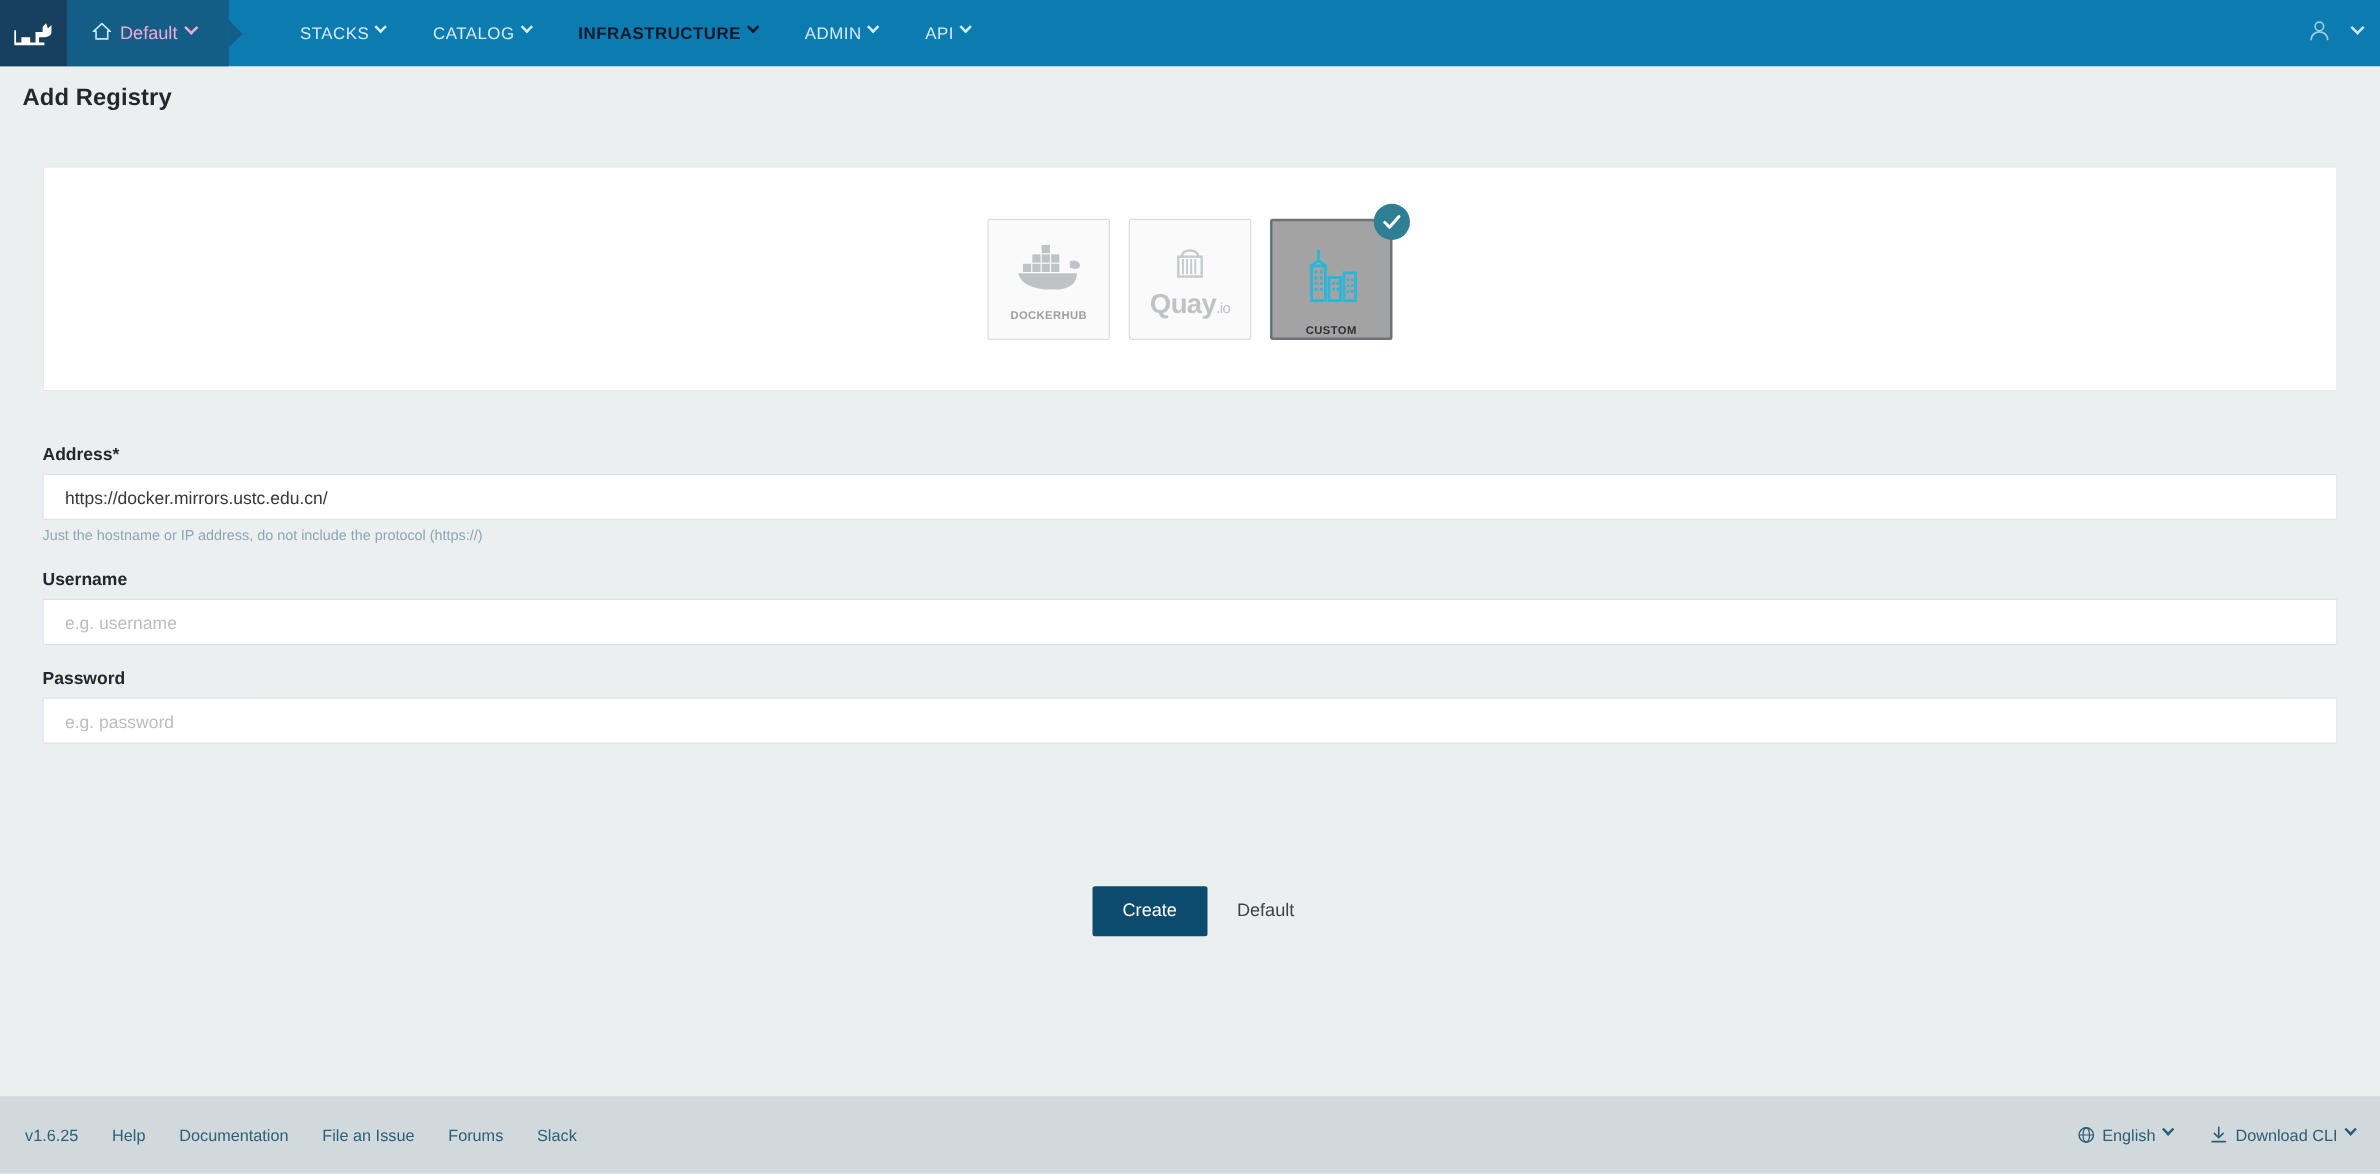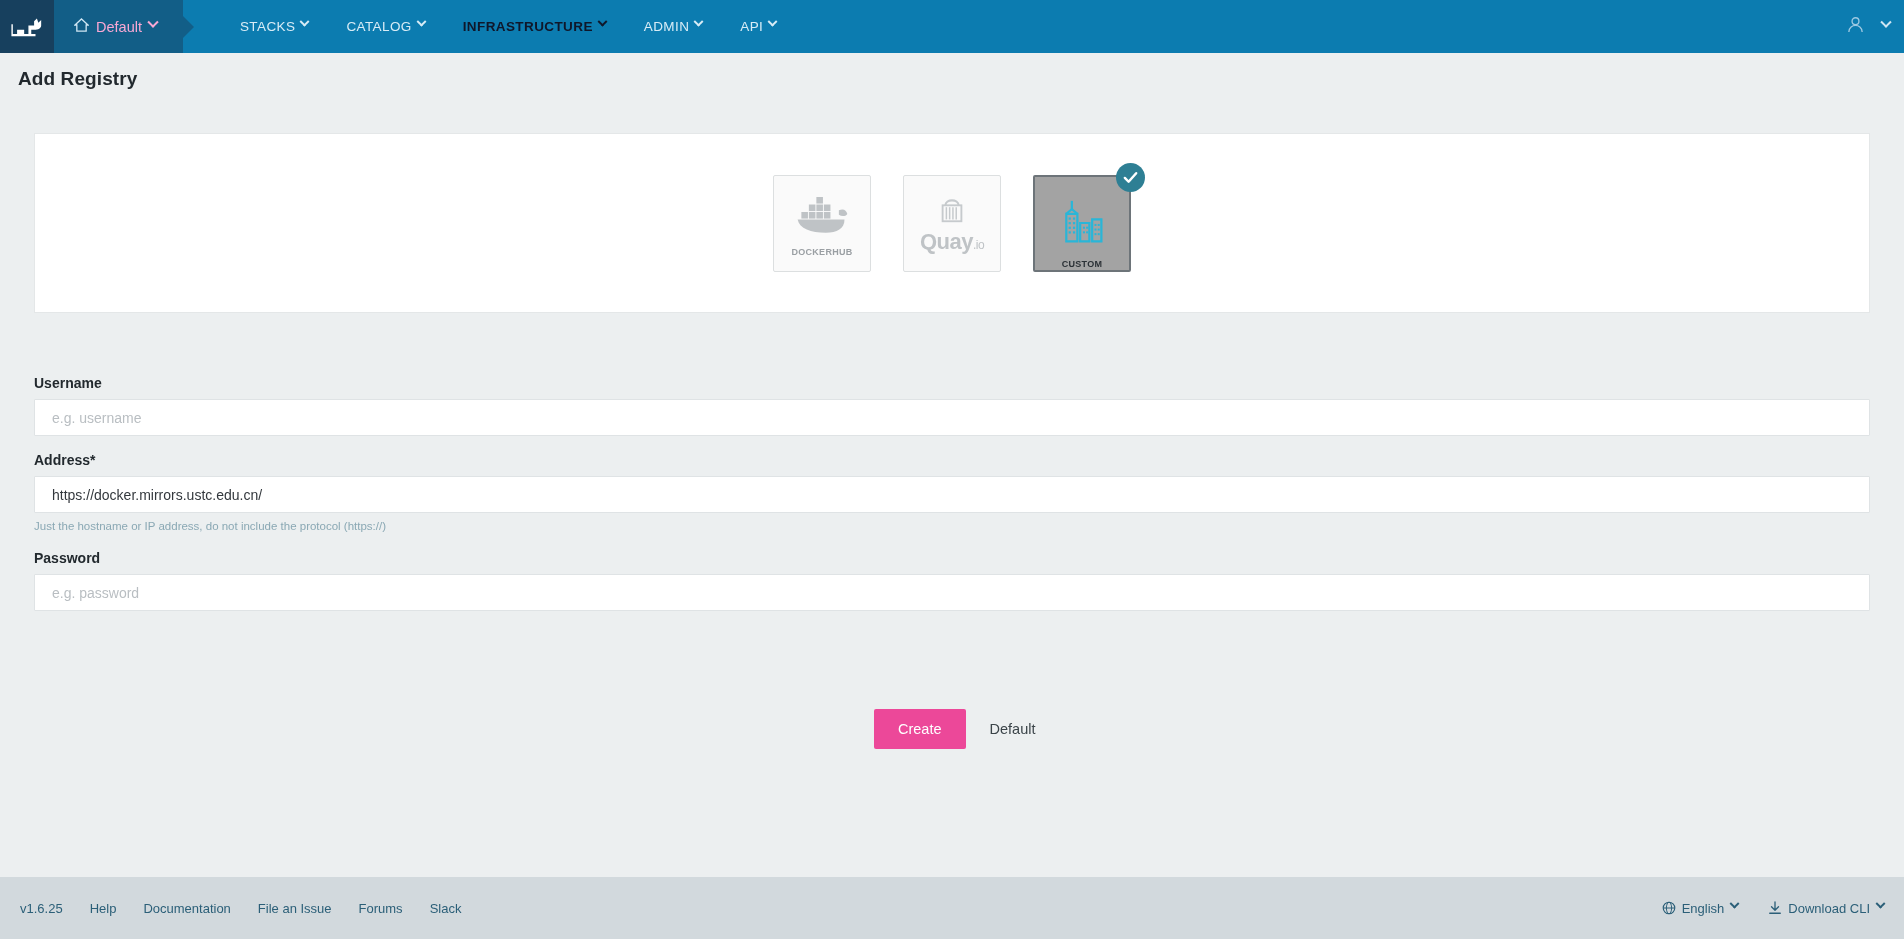--- a/index.html
+++ b/index.html
@@ -90,21 +90,21 @@
 
   
   #registry-panel {
     position: absolute;
     left: 34px; top: 133px;
     width: 1836px; height: 180px;
     background: #ffffff;
     border: 1px solid #e4e7e8;
     display: flex; align-items: center; justify-content: center;
   }
-  #registry-cards { display: flex; gap: 32px; }
+  #registry-cards { display: flex; gap: 15px; }
   .registry-card {
     width: 98px; height: 97px;
     border: 1px solid #dcdfe0;
     background: #fafafa;
     display: flex; flex-direction: column;
     align-items: center; justify-content: center;
     cursor: pointer;
     position: relative;
     border-radius: 2px;
   }
@@ -162,21 +162,21 @@
   }
   .field-block { margin-bottom: 16px; }
 
   
   #button-row {
     position: absolute;
     left: 874px; top: 709px;
     display: flex; align-items: center; gap: 12px;
   }
   #create-button {
-    background: #ec4899;
+    background: #0c4a6e;
     color: #ffffff;
     border: none;
     font-size: 14.5px;
     padding: 0 24px;
     height: 40px;
     cursor: pointer;
     font-family: "Liberation Sans", sans-serif;
     border-radius: 2px;
   }
   #cancel-button {
@@ -352,29 +352,29 @@
         </svg>
       </span>
       <span class="registry-label">Custom</span>
     </div>
 
   </div>
 </div>
 
 <div class="form-area">
 
-  <div class="field-block" style="margin-top:20px;">
-    <label class="field-label">Username</label>
-    <input class="text-input" type="text" placeholder="e.g. username" style="">
-  </div>
-
   <div class="field-block">
     <label class="field-label">Address*</label>
     <input class="text-input" type="text" value="https://docker.mirrors.ustc.edu.cn/" style="">
     <div class="hint">Just the hostname or IP address, do not include the protocol (https://)</div>
+  </div>
+
+  <div class="field-block" style="margin-top:20px;">
+    <label class="field-label">Username</label>
+    <input class="text-input" type="text" placeholder="e.g. username" style="">
   </div>
 
   <div class="field-block" style="margin-top:18px;">
     <label class="field-label">Password</label>
     <input class="text-input" type="text" placeholder="e.g. password" style="">
   </div>
 
 </div>
 
 <div id="button-row">

